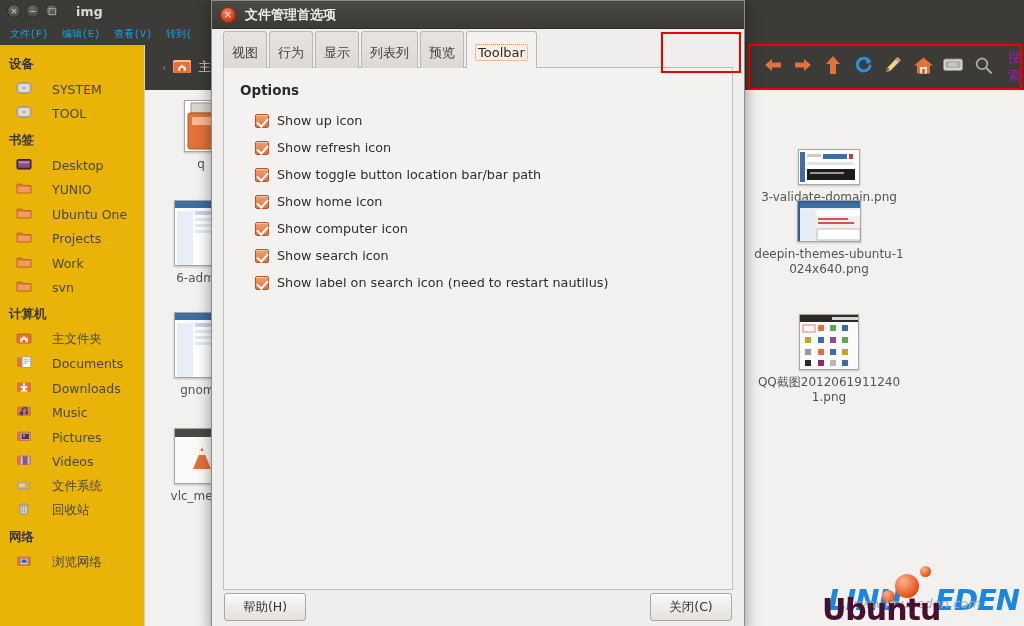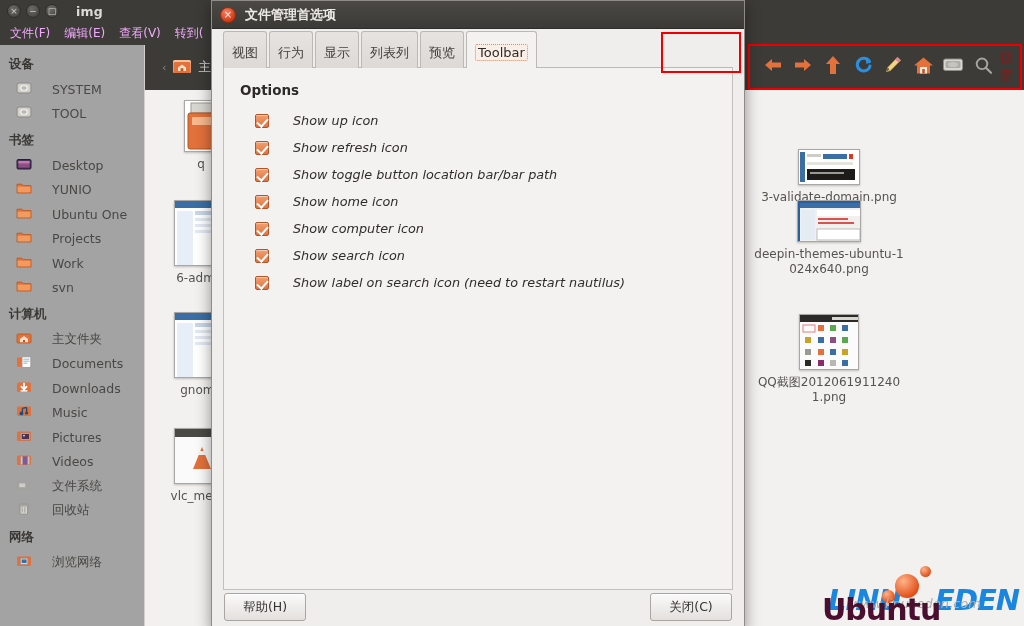--- a/index.html
+++ b/index.html
@@ -33,21 +33,21 @@
     color: #dddbd6; font-size: 12.5px; font-weight: bold;
     margin-left: 12px; letter-spacing: .2px;
   }
 
   #fm-menubar {
     position: absolute; left: 0; top: 22px; width: 1024px; height: 23px;
     background: #3c3b37; display: flex; align-items: center;
     padding-left: 4px; gap: 2px;
   }
   .menu-item {
-    color: #f0abfc; font-size: 12px; padding: 2px 6px; white-space: nowrap;
+    color: #0ea5e9; font-size: 10px; padding: 2px 6px; white-space: nowrap; font-family: Liberation Mono, monospace;
   }
 
   #fm-toolbar {
     position: absolute; left: 0; top: 45px; width: 1024px; height: 45px;
     background: #3c3b37;
   }
   #fm-pathbar {
     position: absolute; left: 0; top: 45px; width: 745px; height: 45px;
     display: flex; align-items: center; padding-left: 162px; gap: 6px;
   }
@@ -58,26 +58,26 @@
   
   #toolbar-icons {
     position: absolute; left: 748px; top: 44px; width: 274px; height: 46px;
     border: 2px solid #ee0000;
     display: flex; align-items: center; gap: 0px; padding: 0 8px;
   }
   .tb-btn {
     width: 30px; height: 32px; display: flex; align-items: center;
     justify-content: center; flex: none;
   }
-  .tb-label { color: #7f1d1d; font-size: 13px; margin-left: 2px; }
+  .tb-label { color: #a21caf; font-size: 13px; margin-left: 10px; }
 
   
   #sidebar {
     position: absolute; left: 0; top: 45px; width: 145px; height: 581px;
-    background: #a3a3a3; border-right: 1px solid #d2cfcc;
+    background: #eab308; border-right: 1px solid #d2cfcc;
     padding-top: 5px; overflow: hidden;
   }
   .sb-head {
     font-size: 12.5px; font-weight: bold; color: #3a3835;
     padding: 6px 0 4px 9px;
   }
   .sb-item {
     display: flex; align-items: center; gap: 20px;
     padding: 2px 0 2px 16px; height: 24.5px;
   }
@@ -152,22 +152,22 @@
   }
 
   #tabpanel {
     border: 1px solid #c3bfbb; border-top: none;
     background: #f4f2f1; height: 522px; padding: 14px 16px;
   }
   #options-title {
     font-size: 13.5px; font-weight: bold; color: #2d2b29; margin-bottom: 9px;
   }
   .opt-row {
-    display: flex; align-items: center; gap: 24px;
-    padding-left: 15px; height: 27px; font-style: italic;
+    display: flex; align-items: center; gap: 8px;
+    padding-left: 15px; height: 27px;
   }
   .cbox {
     width: 14px; height: 14px; flex: none; border-radius: 2px;
     background: linear-gradient(#f0a072, #e2713c);
     border: 1px solid #b2562a; position: relative;
     box-shadow: inset 0 1px 0 rgba(255,255,255,.45);
   }
   .cbox::after {
     content: ""; position: absolute; left: 3px; top: 1px;
     width: 5px; height: 9px; border: solid #fff;

